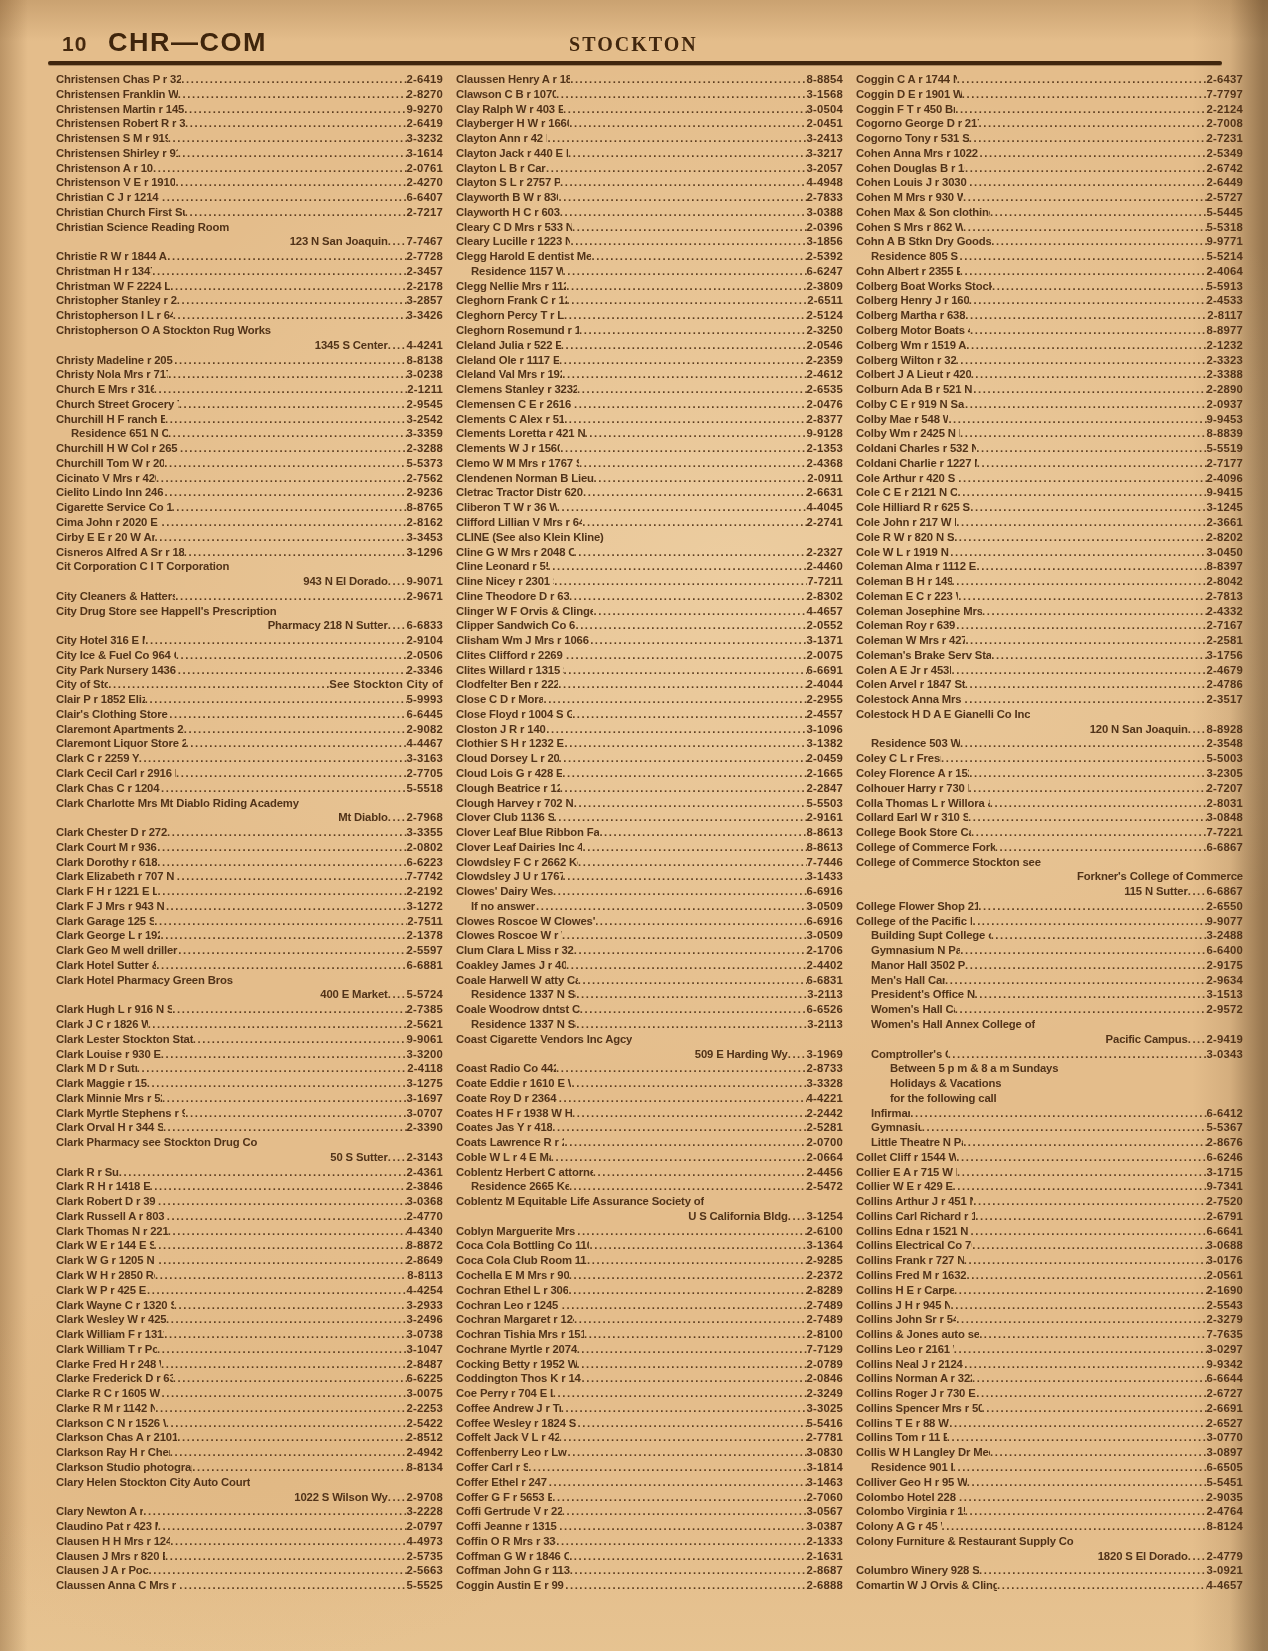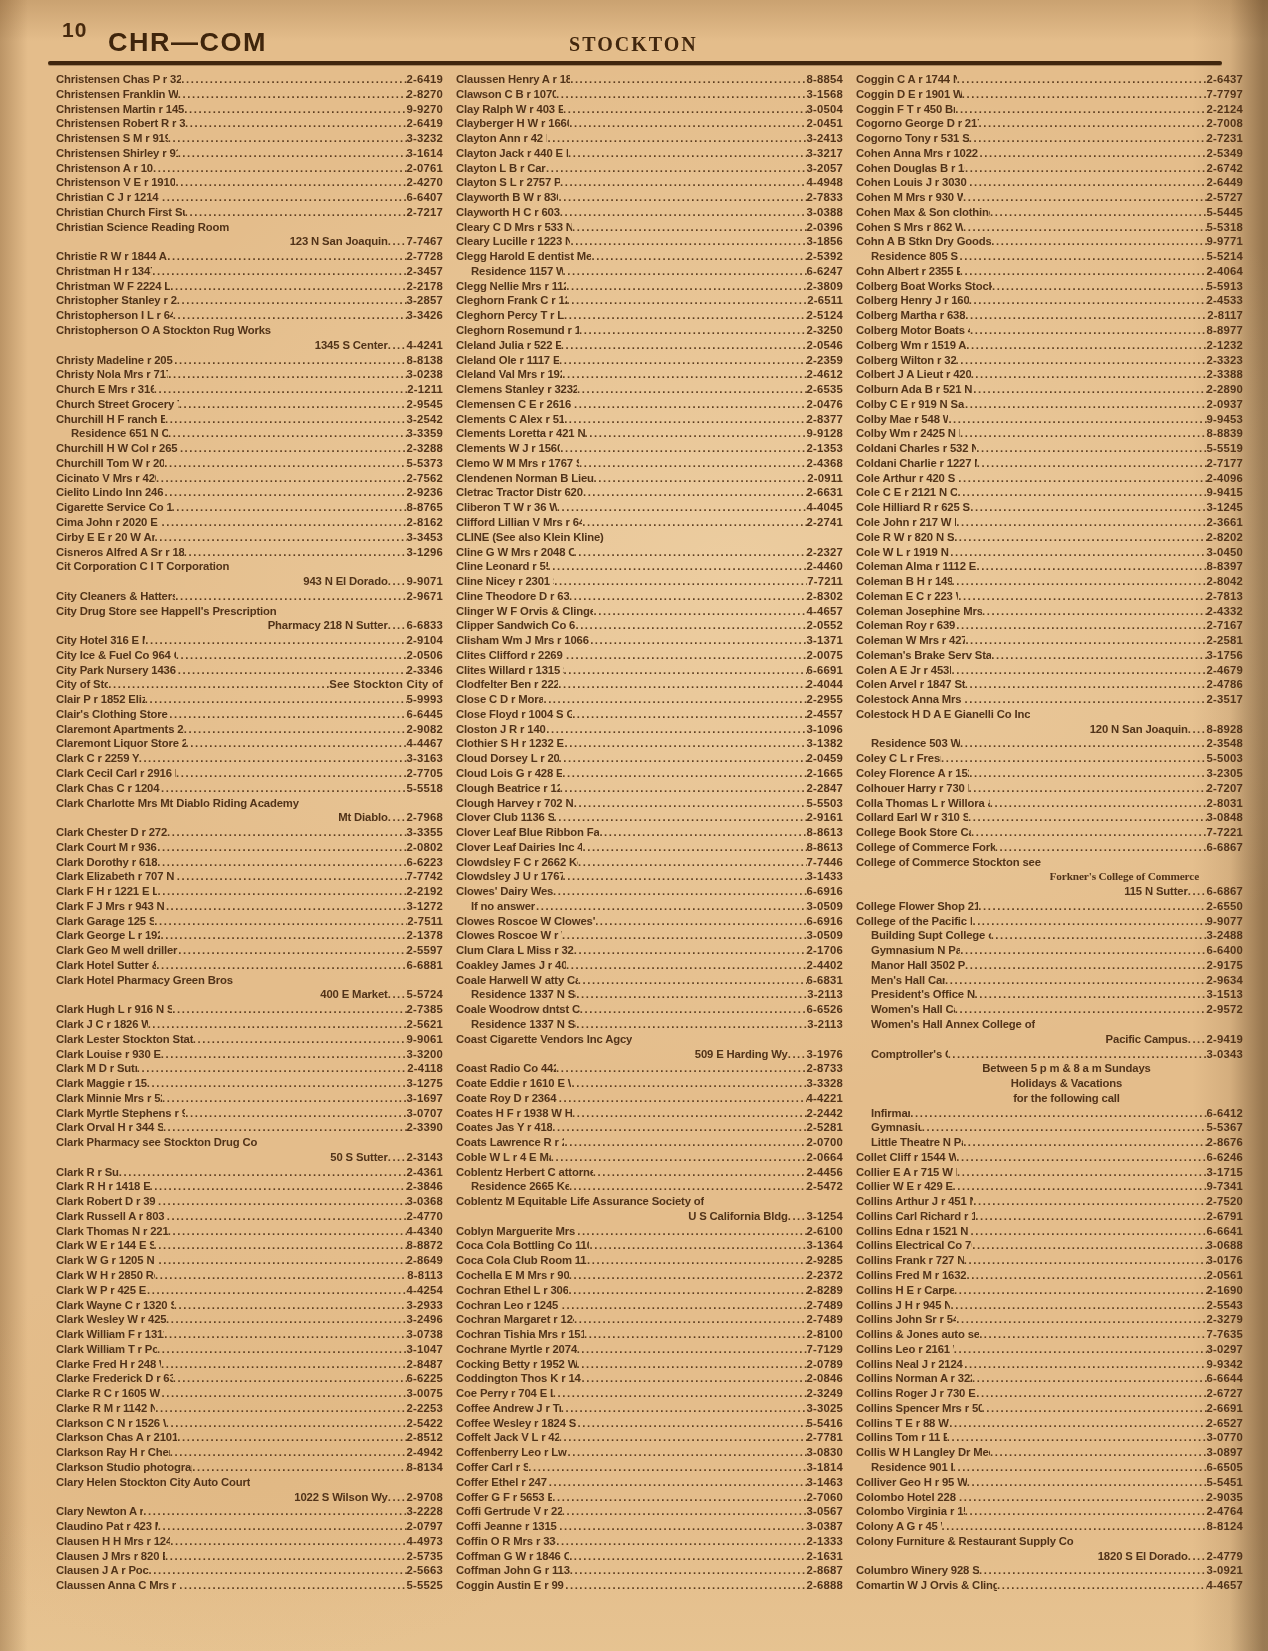--- a/index.html
+++ b/index.html
@@ -9,37 +9,37 @@
     background:
       radial-gradient(ellipse 900px 700px at 58% 35%, rgba(255,241,208,.30), rgba(255,241,208,0) 75%),
       radial-gradient(ellipse 500px 300px at 20% 88%, rgba(214,170,110,.25), rgba(214,170,110,0) 70%),
       linear-gradient(to right, rgba(92,54,16,.30), rgba(92,54,16,0) 2.2%, rgba(92,54,16,0) 94%, rgba(73,42,10,.10) 97%, rgba(60,34,8,.45) 99.6%),
       linear-gradient(to bottom, rgba(110,66,20,.22), rgba(110,66,20,0) 2.5%, rgba(110,66,20,0) 92%, rgba(234,206,156,.35)),
       #e4bd8b;
     color:#4e3015;
   }
   .page{position:relative;padding:24px 52px 0 56px;}
   .header{position:relative;height:34px;}
-  .pgnum{position:absolute;left:6px;bottom:16px;font-size:21px;font-weight:700;letter-spacing:1px;color:#46290e;}
+  .pgnum{position:absolute;left:6px;bottom:2px;font-size:21px;font-weight:700;letter-spacing:1px;color:#46290e;}
   .section{position:absolute;left:52px;bottom:0;font-size:27px;font-weight:800;letter-spacing:1.5px;color:#3f250c;transform:scaleY(.96);}
   .city{position:absolute;left:50%;transform:translateX(-52%);bottom:2px;font-family:"Liberation Serif",serif;font-size:20px;font-weight:700;letter-spacing:2px;color:#42270e;}
   .rule{height:4px;background:#40260e;margin:3px -6px 7px -8px;border-radius:2px;box-shadow:0 1px 0 rgba(64,38,14,.35);}
   .columns{display:flex;gap:13px;}
   .col{width:387px;flex:0 0 387px;}
   .line{display:flex;align-items:baseline;height:14.78px;line-height:14.78px;font-size:11.3px;font-weight:700;color:#513319;}
   .nm{white-space:pre;overflow:hidden;letter-spacing:-.15px;}
   .no{white-space:nowrap;letter-spacing:.2px;}
   .dots{flex:1 1 auto;overflow:hidden;white-space:nowrap;min-width:6px;color:#5a3b1e;}
   .dots::before{content:"...........................................................................";letter-spacing:1.6px;}
   .line.i1{padding-left:15px;}
   .line.i2 .nm{margin-left:auto;}
   .line.i2 .dots{flex:0 0 auto;}
   .line.i2 .dots::before{content:"....";letter-spacing:1.6px;}
-  .line.i2.nn .nm{margin-left:auto;margin-right:44px;font-family:Liberation Serif, serif;}
-  .line.i3{padding-left:34px;justify-content:center;}
+  .line.i2.nn .nm{margin-left:auto;}
+  .line.i3{padding-left:34px;}
 </style>
 </head>
 <body>
 
 <div class="page">
   <div class="header">
     <span class="pgnum">10</span>
     <span class="section">CHR—COM</span>
     <span class="city">STOCKTON</span>
   </div>
@@ -869,21 +869,21 @@
           <span class="nm">Residence 1337 N San Joaquin</span>
           <span class="dots"></span>
           <span class="no">3-2113</span>
         </div>
         <div class="line i0 nn">
           <span class="nm">Coast Cigarette Vendors Inc Agcy</span>
         </div>
         <div class="line i2">
           <span class="nm">509 E Harding Wy</span>
           <span class="dots"></span>
-          <span class="no">3-1976</span>
+          <span class="no">3-1969</span>
         </div>
         <div class="line i0">
           <span class="nm">Coast Radio Co 442 E Main</span>
           <span class="dots"></span>
           <span class="no">2-8733</span>
         </div>
         <div class="line i0">
           <span class="nm">Coate Eddie r 1610 E Washington</span>
           <span class="dots"></span>
           <span class="no">3-3328</span>

